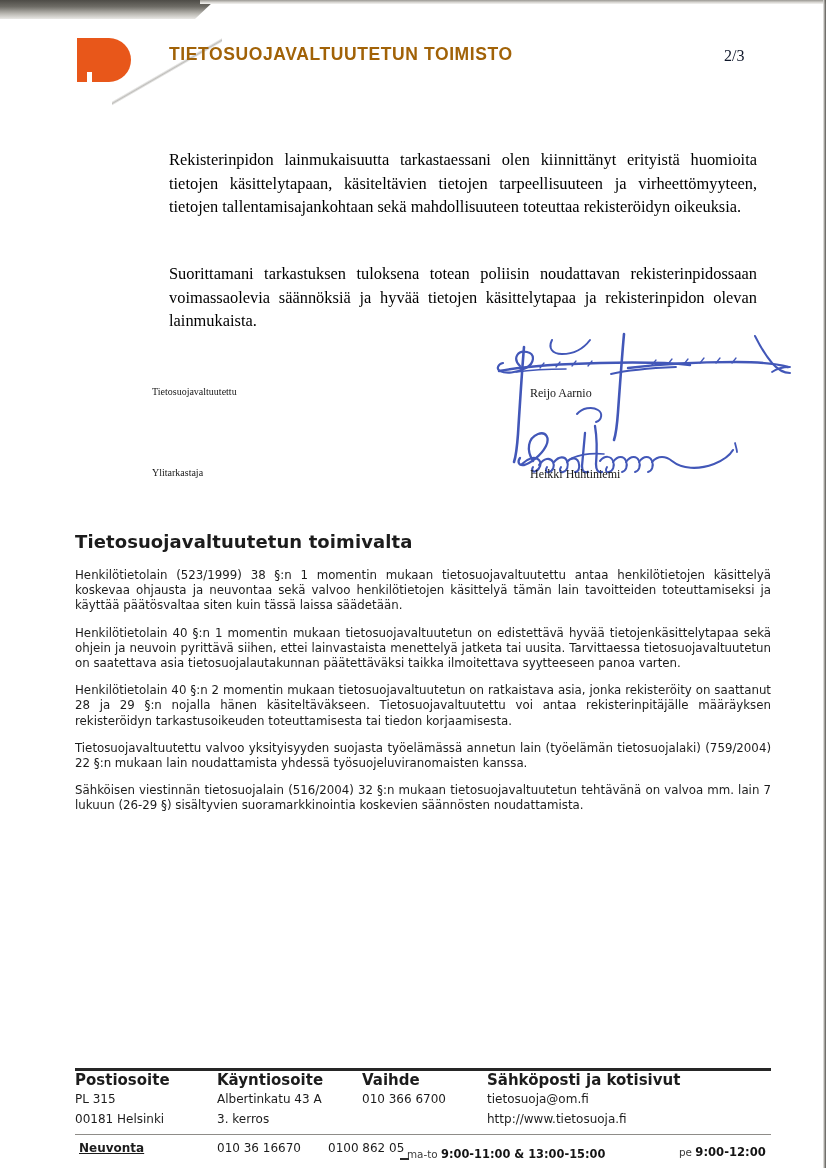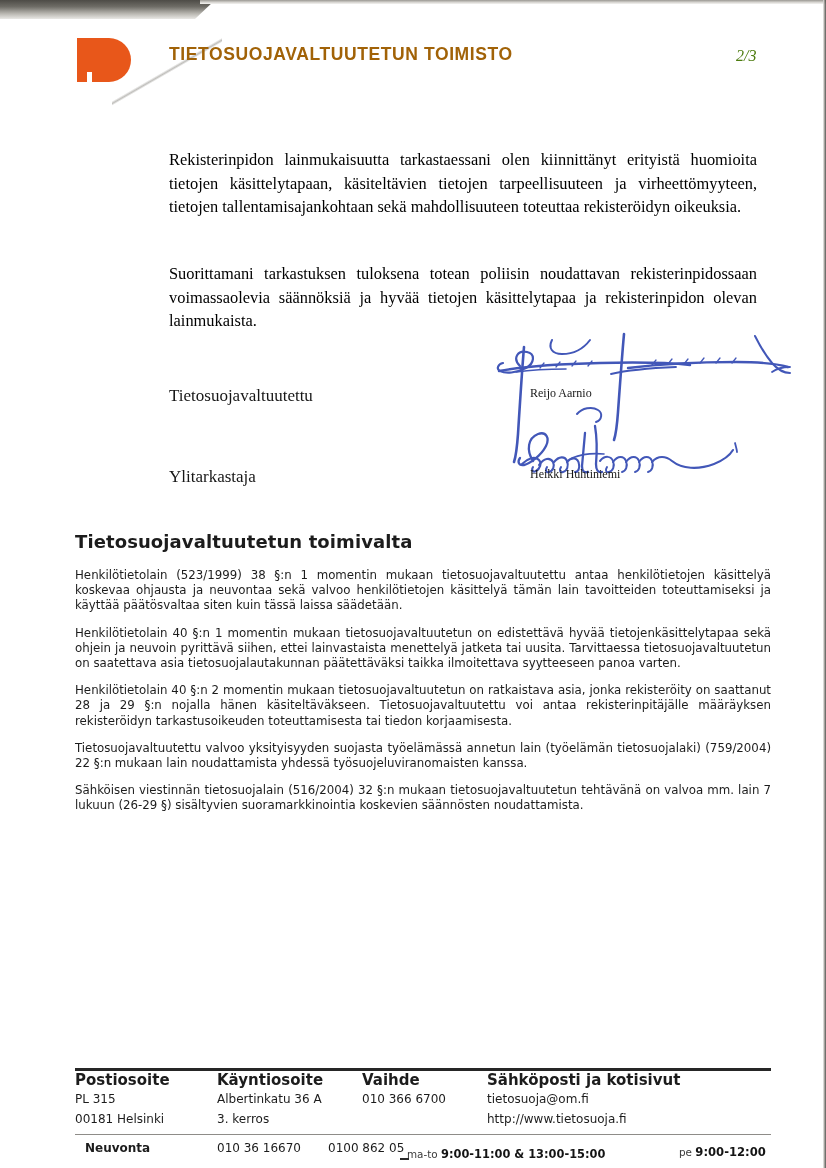--- a/index.html
+++ b/index.html
@@ -100,23 +100,21 @@
     letter-spacing: 0.6px;
     color: #a16207;
     white-space: nowrap;
   }
   .page-number {
     position: absolute;
     left: 724px;
     top: 13px;
     font-family: "Liberation Serif", serif;
     font-size: 16px;
-    font-style: italic;
-    color: #4d7c0f;
-    margin-left: 12px;
+    color: #0f172a;
   }
 
   
   .body-block {
     position: absolute;
     left: 169px;
     width: 588px;
     font-family: "Liberation Serif", "DejaVu Serif", serif;
     font-size: 16.4px;
     line-height: 23.5px;
@@ -129,23 +127,23 @@
   
   .sig-area {
     position: absolute;
     left: 0;
     top: 330px;
     width: 826px;
     height: 170px;
   }
   .sig-role {
     position: absolute;
-    left: 169px;
+    left: 152px;
     font-family: "Liberation Serif", serif;
-    font-size: 17px;
+    font-size: 10px;
     color: #161616;
   }
   .sig-role.r1 { top: 56px; }
   .sig-role.r2 { top: 137px; }
 
   .sig-name {
     position: absolute;
     left: 530px;
     font-family: "Liberation Serif", serif;
     font-size: 12px;
@@ -225,21 +223,21 @@
     line-height: 20px;
     white-space: nowrap;
   }
 
   .footer-bottom {
     position: relative;
     height: 36px;
     margin-top: 2px;
   }
   .fb { position: absolute; font-size: 12px; white-space: nowrap; }
-  .fb-label { left: 10px;   top: 4px; font-weight: bold; }
+  .fb-label { left: 4px;   top: 4px; font-weight: bold; text-decoration: underline; }
   .fb-num1  { left: 142px; top: 4px; }
   .fb-num2  { left: 253px; top: 4px; }
   .fb-hours {
     left: 332px;
     top: 14px;
     font-size: 10.4px;
     color: #3a3a3a;
   }
   .fb-hours b { font-size: 11.4px; color: #141414; }
   .fb-fri    { left: 604px; top: 8px; font-size: 10.4px; color: #3a3a3a; }
@@ -349,21 +347,21 @@
 
     <div class="footer-grid">
       <div class="fcol c1">
         <div class="fhead">Postiosoite</div>
         <div class="fline">PL 315</div>
         <div class="fline">00181 Helsinki</div>
       </div>
 
       <div class="fcol c2">
         <div class="fhead">Käyntiosoite</div>
-        <div class="fline">Albertinkatu 36 A</div>
+        <div class="fline">Albertinkatu 43 A</div>
         <div class="fline">3. kerros</div>
       </div>
 
       <div class="fcol c3">
         <div class="fhead">Vaihde</div>
         <div class="fline">010 366 6700</div>
         <div class="fline"></div>
       </div>
 
       <div class="fcol c4">

